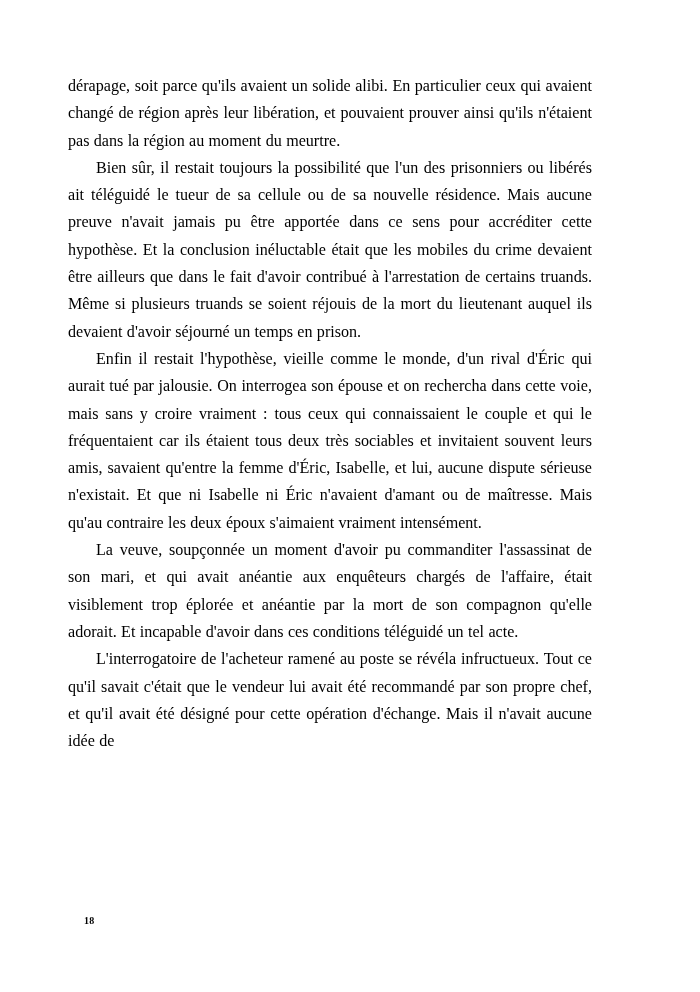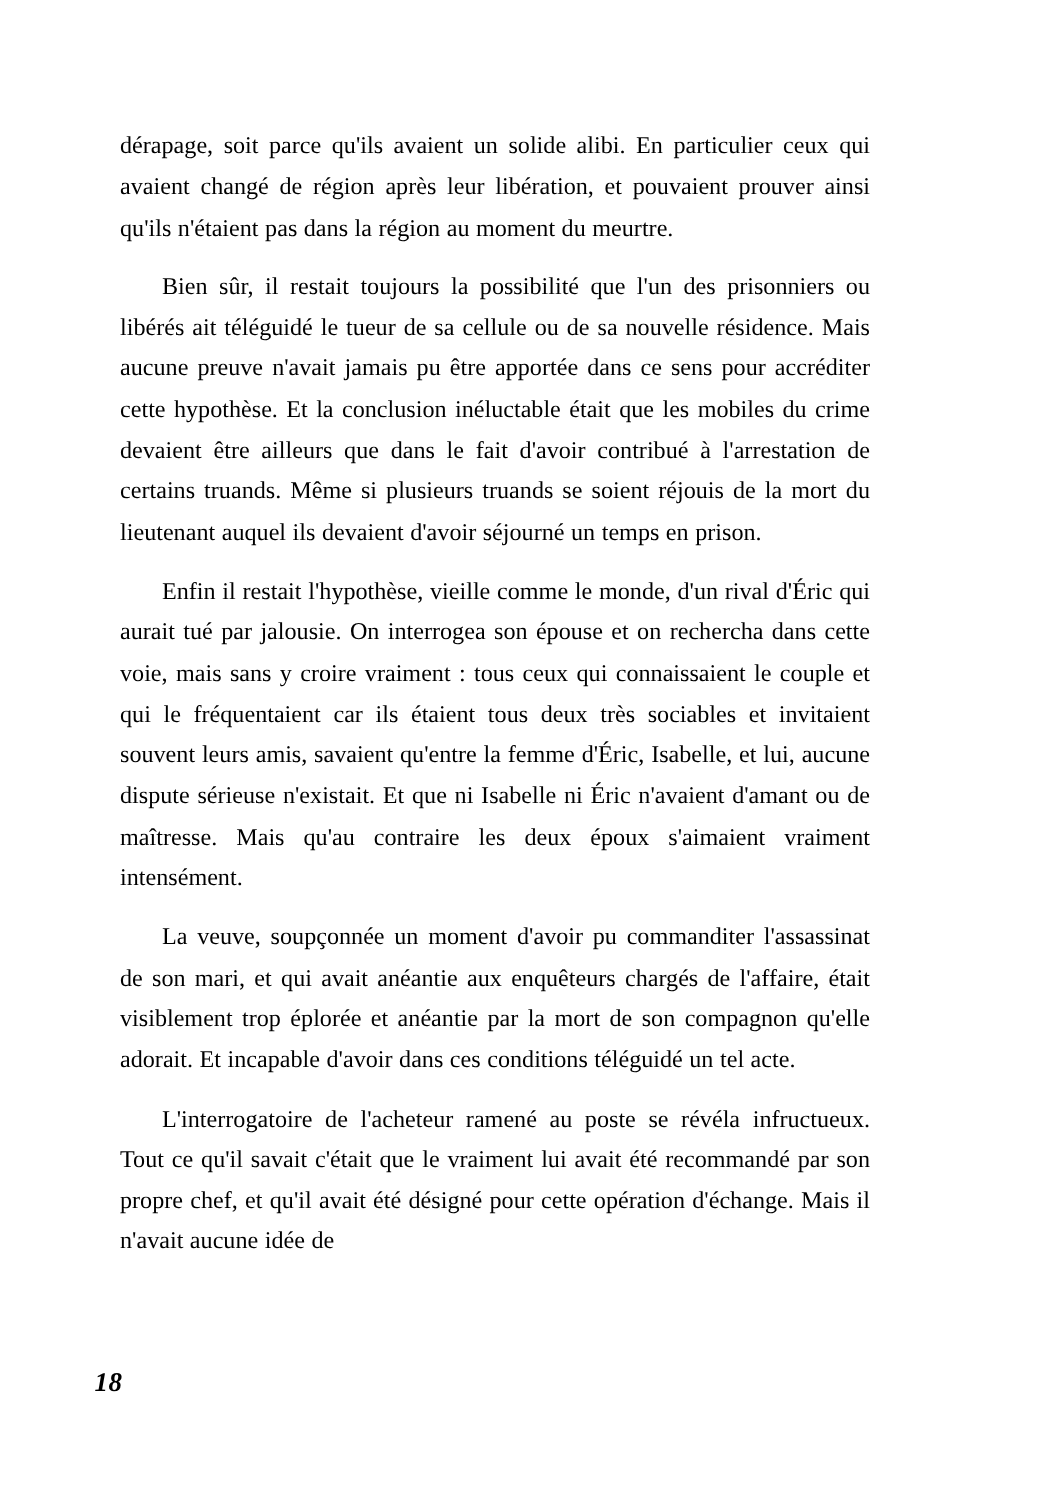--- a/index.html
+++ b/index.html
@@ -24,54 +24,53 @@
   }
 
   .text-block {
     position: absolute;
     left: 68px;
     top: 72px;
     width: 524px;
   }
 
   .para {
-    margin: 12px;
+    margin: 0;
     text-align: justify;
     text-justify: inter-word;
     font-size: 16.1px;
     line-height: 27.3px;
     text-indent: 28px;
     hyphens: none;
     -webkit-hyphens: none;
     word-spacing: 0.02em;
   }
 
   .para.first {
     text-indent: 0;
   }
 
   .page-number {
     position: absolute;
-    left: 63px;
+    left: 84px;
     top: 911px;
-    font-size: 18px;
+    font-size: 10px;
     font-weight: bold;
     line-height: 20px;
     letter-spacing: 0.3px;
-    font-style: italic;
   }
 </style>
 </head>
 <body>
 
 <div class="page">
 
   <div class="text-block">
     <p class="para first">dérapage, soit parce qu'ils avaient un solide alibi. En particulier ceux qui avaient changé de région après leur libération, et pouvaient prouver ainsi qu'ils n'étaient pas dans la région au moment du meurtre.</p>
     <p class="para">Bien sûr, il restait toujours la possibilité que l'un des prisonniers ou libérés ait téléguidé le tueur de sa cellule ou de sa nouvelle résidence. Mais aucune preuve n'avait jamais pu être apportée dans ce sens pour accréditer cette hypothèse. Et la conclusion inéluctable était que les mobiles du crime devaient être ailleurs que dans le fait d'avoir contribué à l'arrestation de certains truands. Même si plusieurs truands se soient réjouis de la mort du lieutenant auquel ils devaient d'avoir séjourné un temps en prison.</p>
     <p class="para">Enfin il restait l'hypothèse, vieille comme le monde, d'un rival d'Éric qui aurait tué par jalousie. On interrogea son épouse et on rechercha dans cette voie, mais sans y croire vraiment : tous ceux qui connaissaient le couple et qui le fréquentaient car ils étaient tous deux très sociables et invitaient souvent leurs amis, savaient qu'entre la femme d'Éric, Isabelle, et lui, aucune dispute sérieuse n'existait. Et que ni Isabelle ni Éric n'avaient d'amant ou de maîtresse. Mais qu'au contraire les deux époux s'aimaient vraiment intensément.</p>
     <p class="para">La veuve, soupçonnée un moment d'avoir pu commanditer l'assassinat de son mari, et qui avait anéantie aux enquêteurs chargés de l'affaire, était visiblement trop éplorée et anéantie par la mort de son compagnon qu'elle adorait. Et incapable d'avoir dans ces conditions téléguidé un tel acte.</p>
-    <p class="para">L'interrogatoire de l'acheteur ramené au poste se révéla infructueux. Tout ce qu'il savait c'était que le vraiment lui avait été recommandé par son propre chef, et qu'il avait été désigné pour cette opération d'échange. Mais il n'avait aucune idée de</p>
+    <p class="para">L'interrogatoire de l'acheteur ramené au poste se révéla infructueux. Tout ce qu'il savait c'était que le vendeur lui avait été recommandé par son propre chef, et qu'il avait été désigné pour cette opération d'échange. Mais il n'avait aucune idée de</p>
   </div>
 
   <div class="page-number">18</div>
 
 </div>
 
 </body></html>

